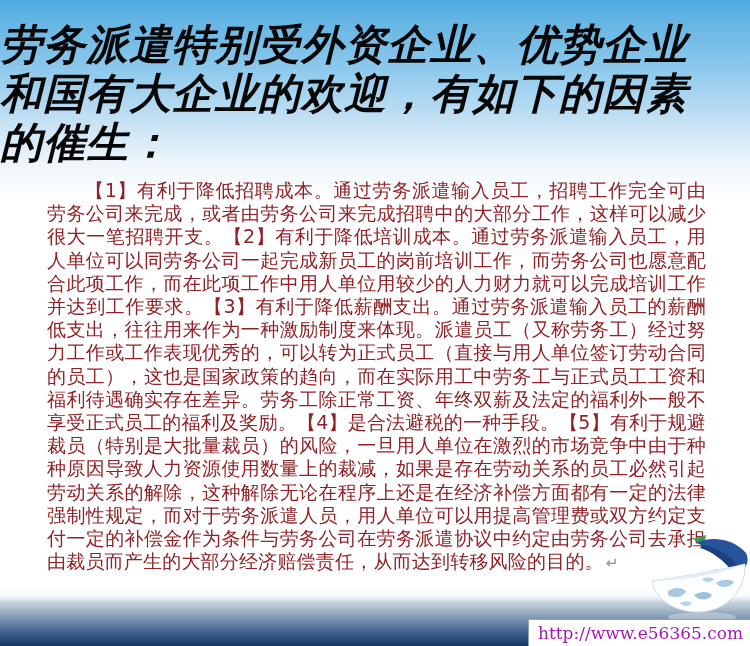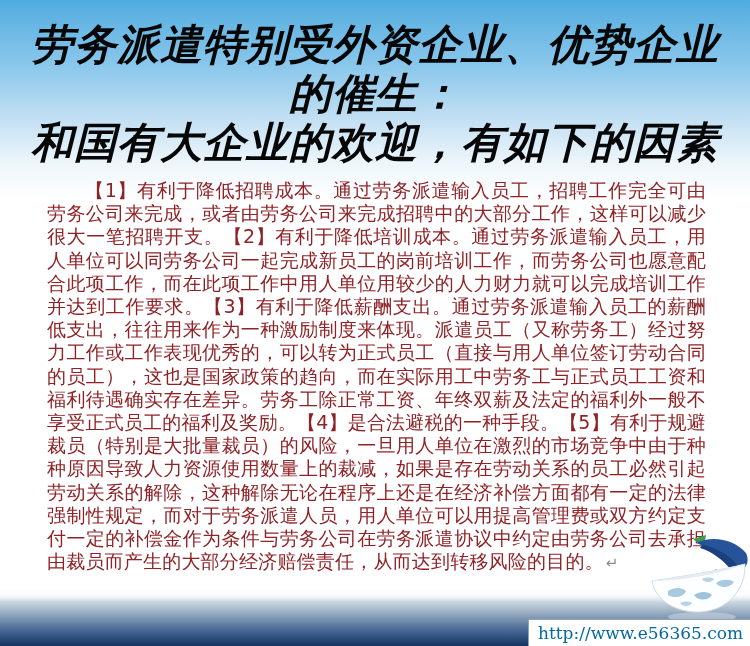--- a/index.html
+++ b/index.html
@@ -21,21 +21,20 @@
     position:absolute;left:0;bottom:0;width:750px;height:58px;
     background:linear-gradient(180deg,#ffffff 0%,#e3eaf0 14%,#b5c4d2 32%,#7e97b2 52%,#4a6b96 72%,#2a4a78 88%,#173561 100%);
   }
   .ocean-haze{
     position:absolute;left:0;bottom:44px;width:750px;height:18px;
     background:linear-gradient(180deg,rgba(255,255,255,0) 0%,rgba(255,255,255,.9) 55%,rgba(255,255,255,0) 100%);
   }
   
   .title{
     position:absolute;left:0;top:20px;width:750px;
-    text-align:center;
     font-family:"DejaVu Serif","Liberation Serif",serif;
     font-style:italic;font-weight:bold;
     font-size:42px;line-height:49px;
     color:#070707;
     letter-spacing:1px;
   }
   
   .body-text{
     position:absolute;left:47px;top:179px;width:659px;
     font-size:19px;line-height:23.2px;
@@ -59,39 +58,39 @@
   .url-bar{
     position:absolute;right:0;bottom:0;width:222px;height:27px;
     background:#ffffff;
     border-top:1px solid #90a4b5;
     border-left:1px solid #90a4b5;
     box-sizing:border-box;
     display:flex;align-items:center;
   }
   .url-text{
     font-family:"DejaVu Serif","Liberation Serif",serif;
-    font-size:17px;color:#0369a1;
+    font-size:17px;color:#a21caf;
     padding-left:9px;
     white-space:nowrap;
     text-align:center;
   }
 </style>
 </head>
 <body>
 
 <div class="slide">
 
   <div class="sky-bg"></div>
   <div class="ocean-bg"></div>
   <div class="ocean-haze"></div>
 
   <div class="title">
     <div>劳务派遣特别受外资企业、优势企业</div>
+    <div>和国有大企业的欢迎，有如下的因素</div>
     <div>的催生：</div>
-    <div>和国有大企业的欢迎，有如下的因素</div>
   </div>
 
   <p class="body-text"><span>【1】有利于降低招聘成本。通过劳务派遣输入员工，招聘工作完全可由劳务公司来完成，或者由劳务公司来完成招聘中的大部分工作，这样可以减少很大一笔招聘开支。【2】有利于降低培训成本。通过劳务派遣输入员工，用人单位可以同劳务公司一起完成新员工的岗前培训工作，而劳务公司也愿意配合此项工作，而在此项工作中用人单位用较少的人力财力就可以完成培训工作并达到工作要求。【3】有利于降低薪酬支出。通过劳务派遣输入员工的薪酬低支出，往往用来作为一种激励制度来体现。派遣员工（又称劳务工）经过努力工作或工作表现优秀的，可以转为正式员工（直接与用人单位签订劳动合同的员工），这也是国家政策的趋向，而在实际用工中劳务工与正式员工工资和福利待遇确实存在差异。劳务工除正常工资、年终双薪及法定的福利外一般不享受正式员工的福利及奖励。【4】是合法避税的一种手段。【5】有利于规避裁员（特别是大批量裁员）的风险，一旦用人单位在激烈的市场竞争中由于种种原因导致人力资源使用数量上的裁减，如果是存在劳动关系的员工必然引起劳动关系的解除，这种解除无论在程序上还是在</span><span class="link-underline">经济补偿</span><span>方面都有一定的法律强制性规定，而对于劳务派遣人员，用人单位可以用提高管理费或双方约定支付一定的补偿金作为条件与劳务公司在劳务派遣协议中约定由劳务公司去承担由裁员而产生的大部分经济赔偿责任，从而达到转移风险的目的。</span><span class="return-mark">↵</span></p>
 
   <div class="globe-wrap">
     <svg width="104" height="92" viewBox="0 0 104 92">
 
       <ellipse cx="56" cy="84" rx="34" ry="5" fill="#c9d4de" opacity="0.6"></ellipse>
 
       <path d="M47,6 L60,2 L58,14 Z" fill="#3a9e4d"></path>

